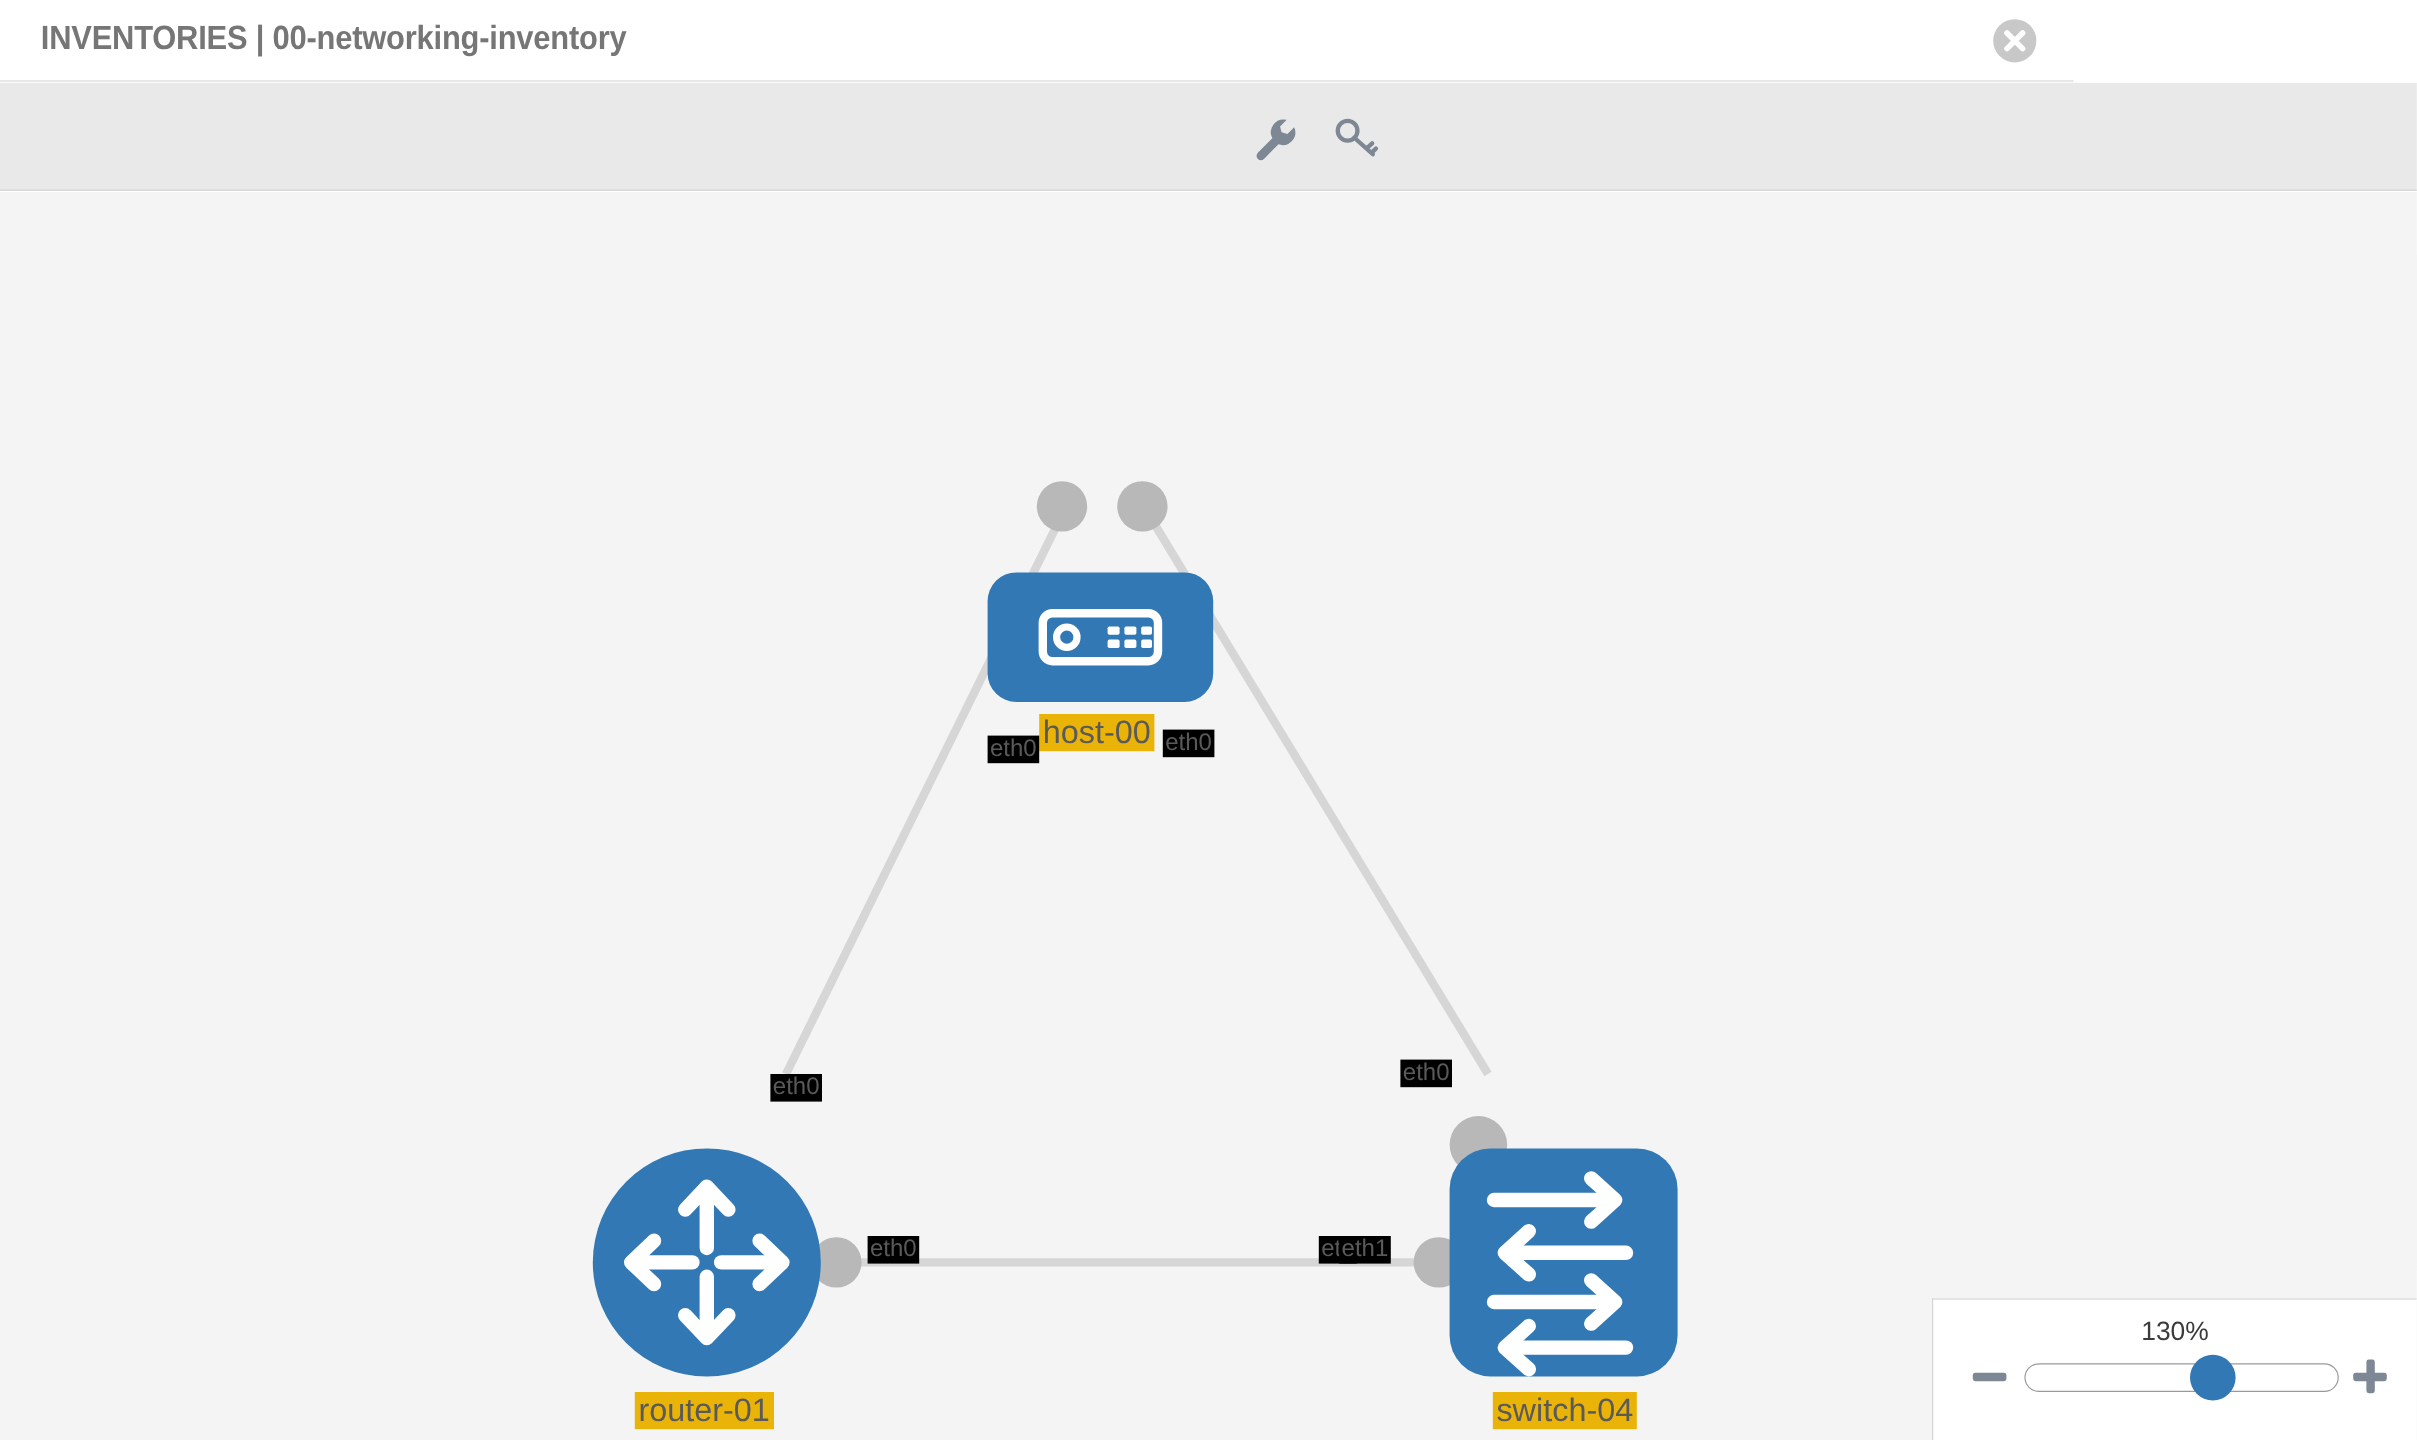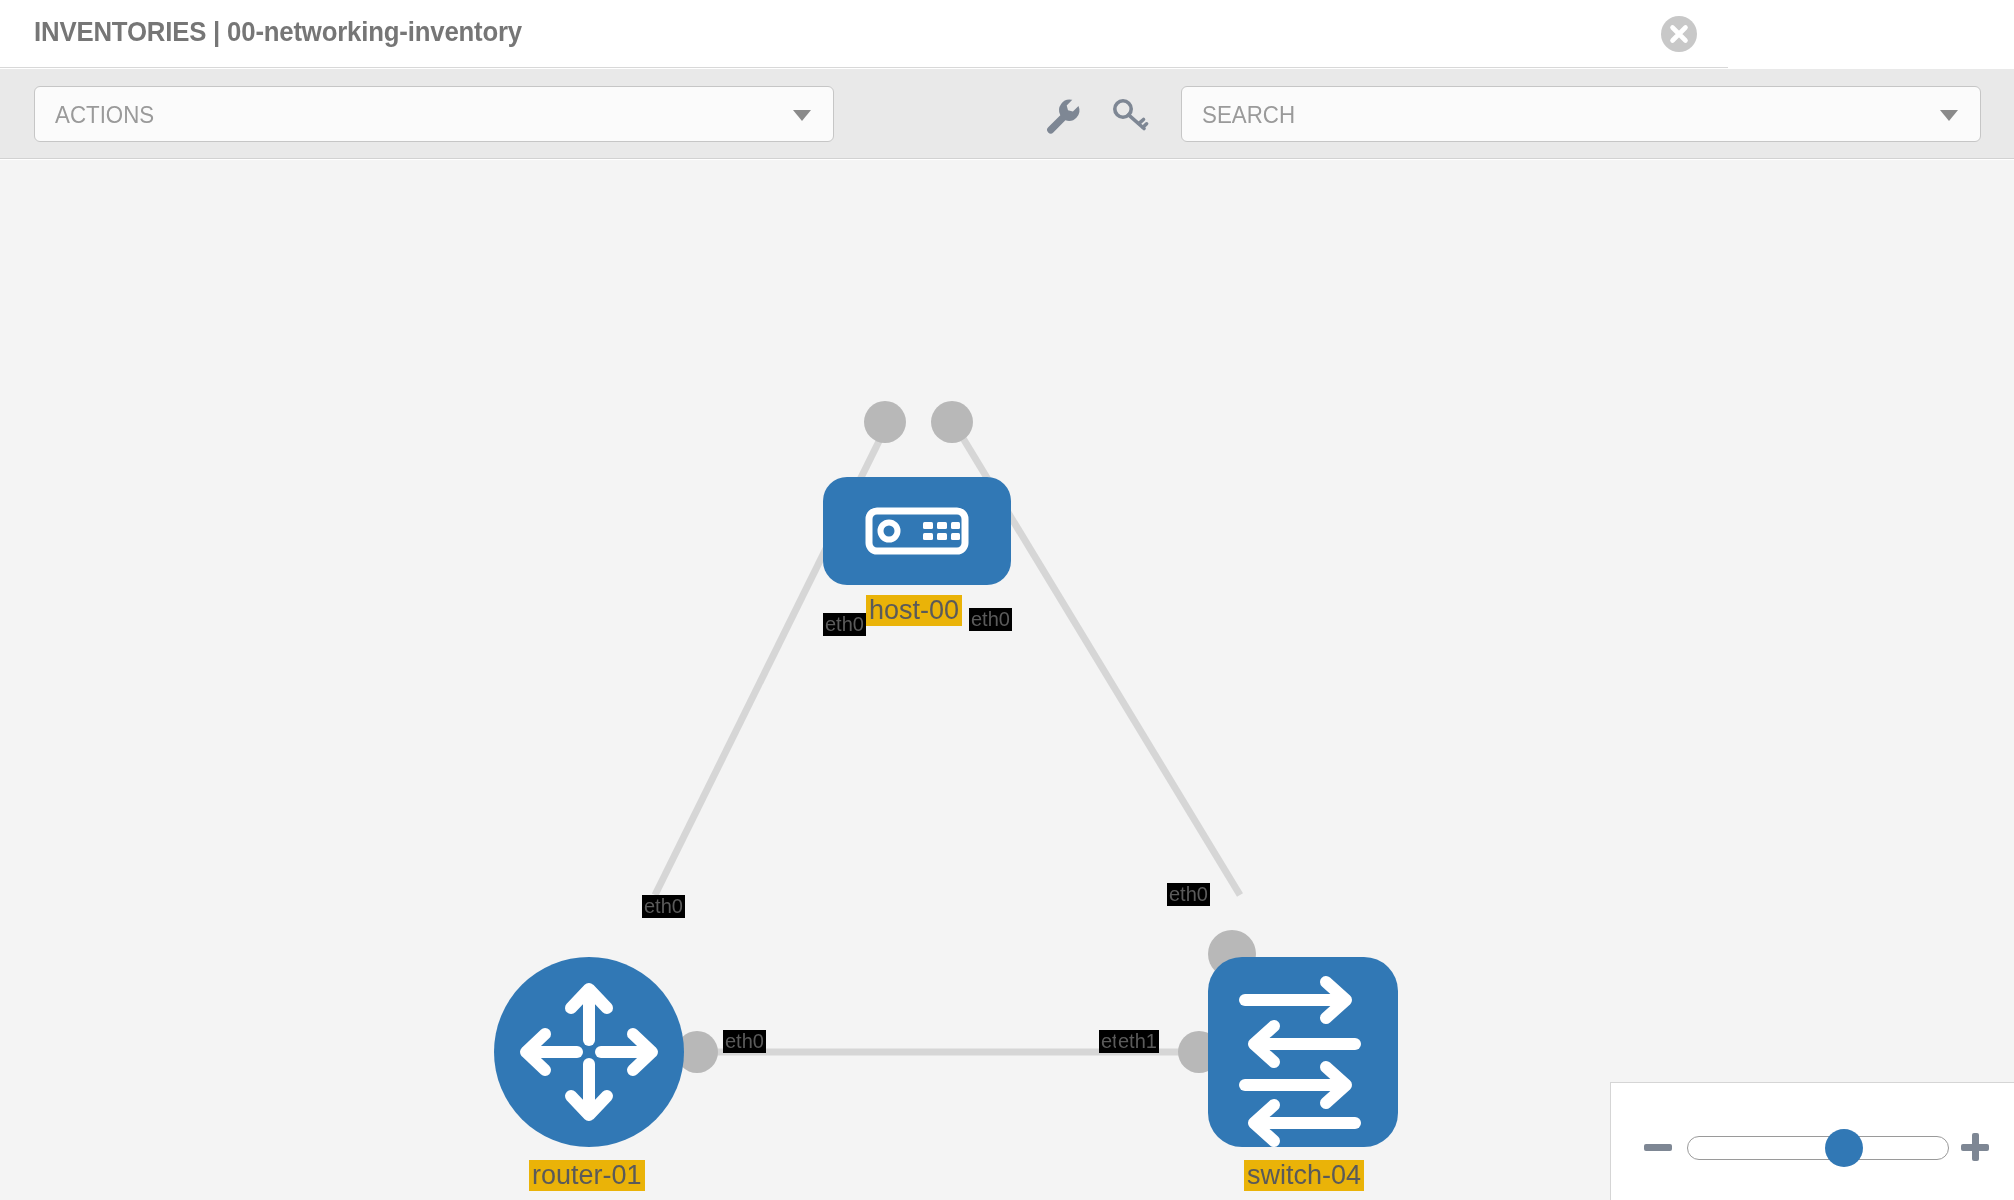--- a/index.html
+++ b/index.html
@@ -156,48 +156,40 @@
   <div class="close-btn">
     <svg width="38" height="38" viewBox="0 0 38 38">
       <circle cx="19" cy="19" r="18" fill="#c8c8c8"></circle>
       <path d="M12.5 12.5 L25.5 25.5 M25.5 12.5 L12.5 25.5" stroke="#ffffff" stroke-width="4.6" stroke-linecap="round"></path>
     </svg>
   </div>
 </div>
 
 <div class="toolbar">
 
-  <div class="actions-select">
-    <span class="lbl">ACTIONS</span>
-    <span class="caret"></span>
-  </div>
 
   <div class="tool-icon wrench">
     <svg width="44" height="44" viewBox="0 0 44 44">
       <g fill="#7e8794">
         <path d="M31.5 6.8a10.6 10.6 0 0 0-11.2 15.4L8.2 34.3a3.6 3.6 0 0 0 0 5.1 3.6 3.6 0 0 0 5.1 0l12.1-12.1a10.6 10.6 0 0 0 13.1-14.3l-5.6 5.6-4.9-1.3-1.3-4.9 5.6-5.6z"></path>
       </g>
     </svg>
   </div>
 
   <div class="tool-icon key">
     <svg width="44" height="44" viewBox="0 0 44 44">
       <g fill="none" stroke="#7e8794" stroke-width="3.6" stroke-linecap="round">
         <circle cx="15" cy="16" r="8.2"></circle>
         <path d="M20.6 21.8 L36 35.5"></path>
         <path d="M31 30.4 L35.5 26.5"></path>
         <path d="M35 34.2 L38.6 30.8"></path>
       </g>
     </svg>
   </div>
 
-  <div class="search-box">
-    <span class="lbl">SEARCH</span>
-    <span class="caret"></span>
-  </div>
 </div>
 
 <div class="canvas">
 
   <svg class="topology" viewBox="0 0 2014 1040">
 
     <g stroke="#d6d6d6" stroke-width="7" fill="none">
       <line x1="887" y1="265" x2="655" y2="735"></line>
     </g>
     <g stroke="#d6d6d6" stroke-width="7" fill="none">
@@ -266,20 +258,21 @@
 
   <div class="port-label" style="left:823px; top:453px;">eth0</div>
   <div class="port-label" style="left:969px; top:448px;">eth0</div>
   <div class="port-label" style="left:642px; top:735px;">eth0</div>
   <div class="port-label" style="left:1167px; top:723px;">eth0</div>
   <div class="port-label" style="left:723px; top:870px;">eth0</div>
   <div class="port-label" style="left:1099px; top:870px;">eth</div>
   <div class="port-label" style="left:1116px; top:870px;">eth1</div>
 
   <div class="zoom-panel">
+    <div class="zoom-value">130%</div>
 
     <div class="zoom-minus">
       <svg width="34" height="34" viewBox="0 0 34 34">
         <rect x="3" y="14" width="28" height="7" rx="2" fill="#7e8794"></rect>
       </svg>
     </div>
 
     <div class="zoom-track">
       <div class="zoom-thumb" id="zoom-thumb" style="left: 60%;"></div>
     </div>

